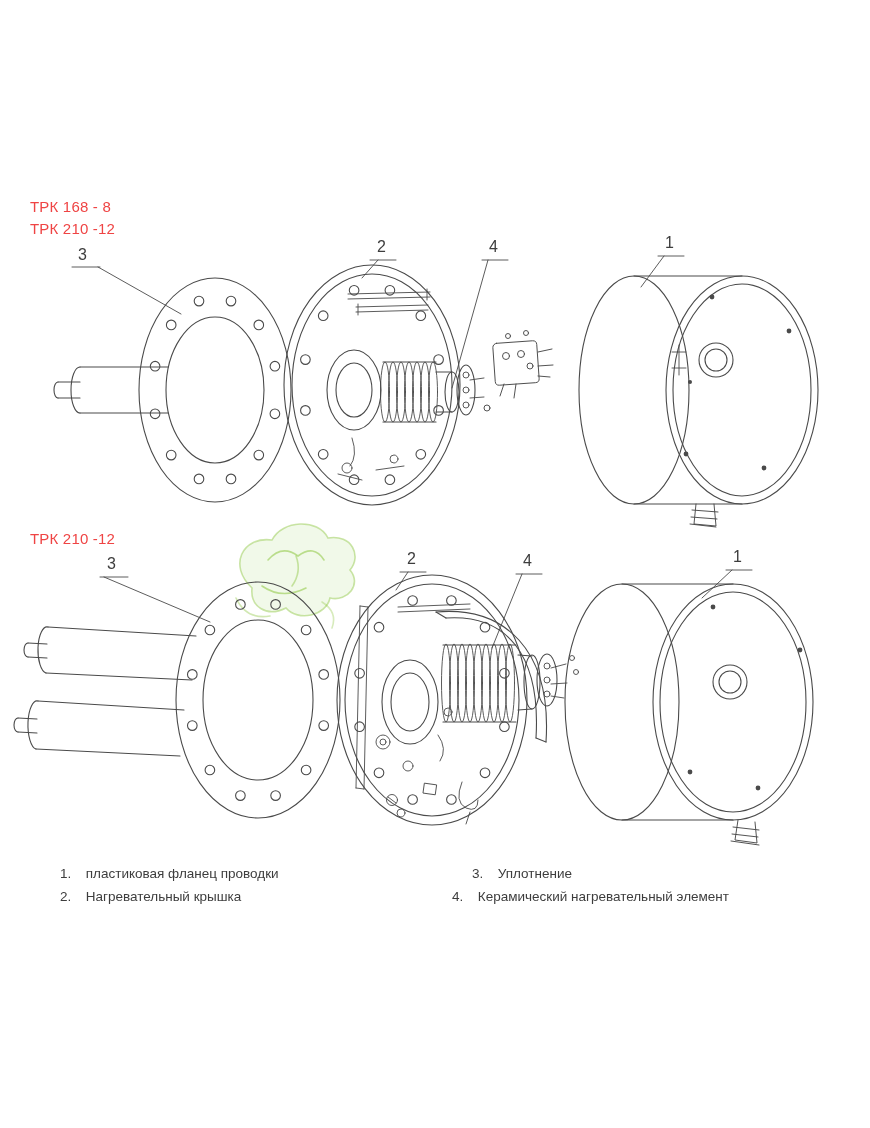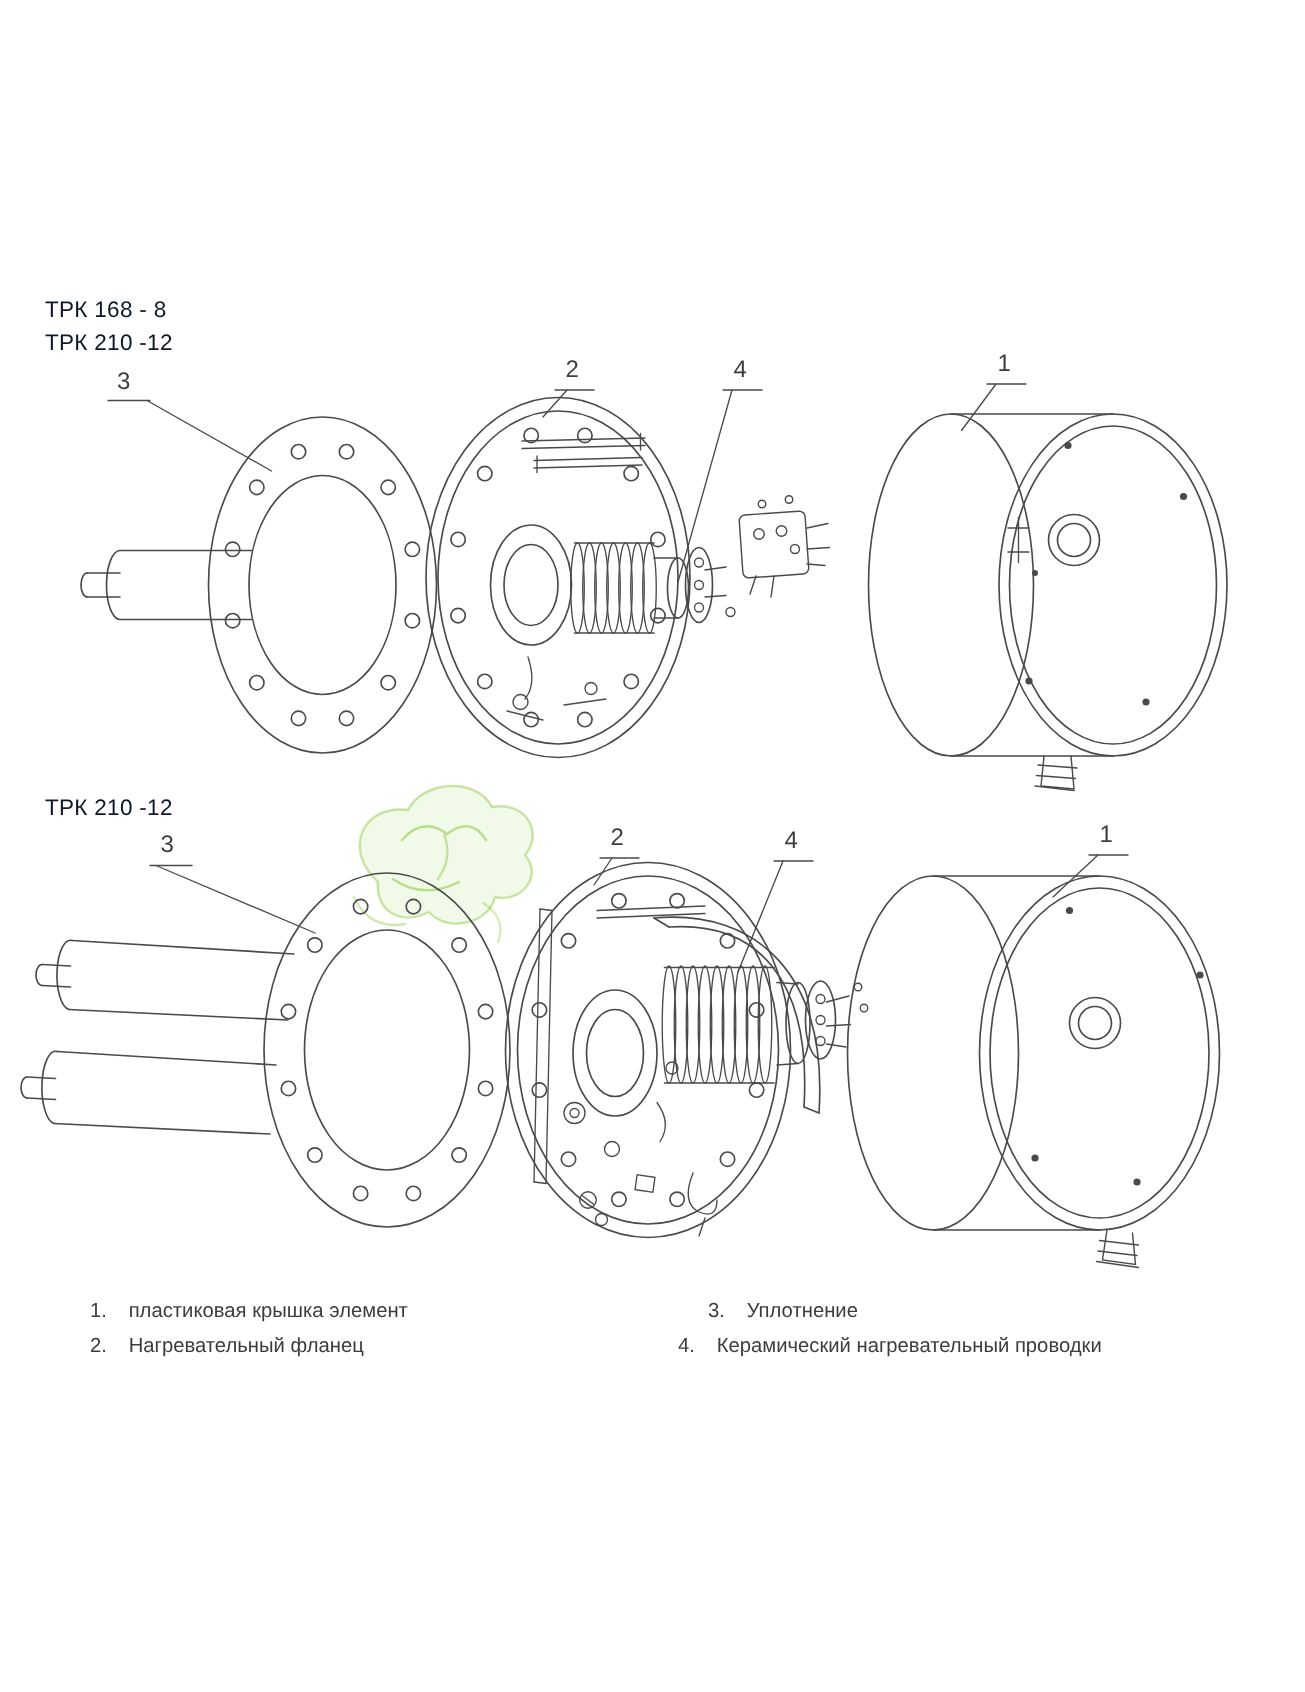--- a/index.html
+++ b/index.html
@@ -9,21 +9,21 @@
     background:#ffffff;
     font-family:"Liberation Sans", sans-serif;
     color:#3f3f3f;
     overflow:hidden;
   }
   #drawing{position:absolute;left:0;top:0;}
   .model-label{
     position:absolute;
     font-size:15px;
     letter-spacing:.2px;
-    color:#0f172a;
+    color:#ef4444;
     white-space:nowrap;
   }
   .callout{
     position:absolute;
     font-size:16px;
     color:#3d3d3d;
   }
   .legend{
     position:absolute;
     left:0;top:860px;
@@ -343,29 +343,29 @@
   <div class="model-label" style="left:30px;top:530px">ТРК 210 -12</div>
 
   <div class="callout" style="left:107px;top:555px">3</div>
   <div class="callout" style="left:407px;top:550px">2</div>
   <div class="callout" style="left:523px;top:552px">4</div>
   <div class="callout" style="left:733px;top:548px">1</div>
 
   <div class="legend">
     <div class="legend-row" style="left:60px;top:6px">
       <span class="legend-num">1.</span>
-      <span class="legend-label">пластиковая крышка элемент</span>
+      <span class="legend-label">пластиковая фланец проводки</span>
     </div>
     <div class="legend-row" style="left:60px;top:29px">
       <span class="legend-num">2.</span>
-      <span class="legend-label">Нагревательный фланец</span>
+      <span class="legend-label">Нагревательный крышка</span>
     </div>
     <div class="legend-row" style="left:472px;top:6px">
       <span class="legend-num">3.</span>
       <span class="legend-label">Уплотнение</span>
     </div>
     <div class="legend-row" style="left:452px;top:29px">
       <span class="legend-num">4.</span>
-      <span class="legend-label">Керамический нагревательный проводки</span>
+      <span class="legend-label">Керамический нагревательный элемент</span>
     </div>
   </div>
 
 </div>
 
 </body></html>

